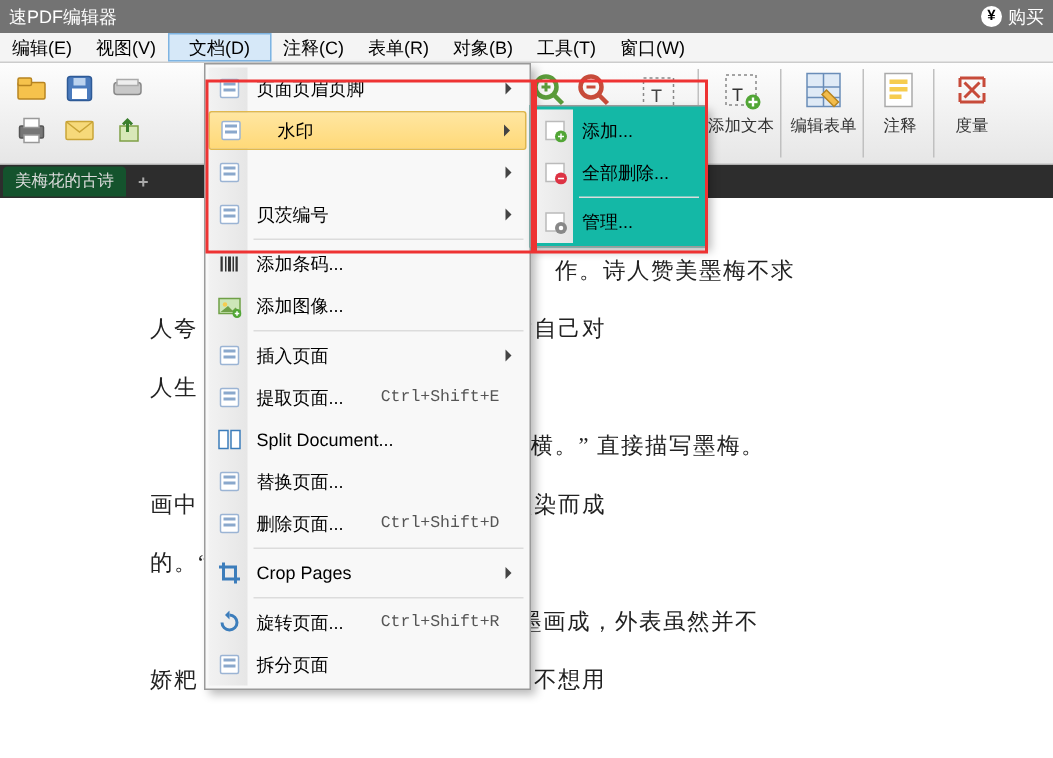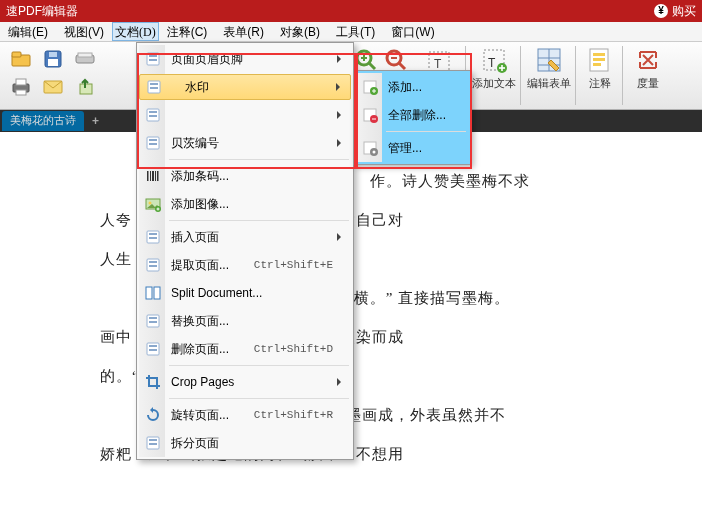--- a/index.html
+++ b/index.html
@@ -1,46 +1,46 @@
 <!DOCTYPE html>
 <html><head>
 <meta charset="utf-8">
 <style>
   * { margin: 0; padding: 0; box-sizing: border-box; font-family: "Microsoft YaHei", "SimSun", sans-serif; font-size: 12px; }
   body { background: #fff; width: 702px; height: 505px; overflow: hidden; position: relative; }
-  .titlebar { background: #b91c1c; color: #fff; height: 22px; line-height: 22px; padding-left: 6px; display: flex; justify-content: space-between; }
+  .titlebar { background: #737373; color: #fff; height: 22px; line-height: 22px; padding-left: 6px; display: flex; justify-content: space-between; }
   .titlebar .right { display: flex; align-items: center; padding-right: 6px; gap: 4px; }
   .coin { width: 14px; height: 14px; border-radius: 50%; background: #fff; color: #000; font-weight: bold; display: inline-flex; align-items: center; justify-content: center; font-size: 10px; }
   .menubar { background: #f4f4f4; height: 20px; display: flex; border-bottom: 1px solid #ccc; }
   .menubar .menu { padding: 2px 8px; cursor: default; }
-  .menubar .menu.active { background: #d6e8f8; border: 1px solid #7eb4e2; padding: 1px 2px; font-family: Liberation Serif, serif; }
+  .menubar .menu.active { background: #d6e8f8; border: 1px solid #7eb4e2; padding: 1px 13px; }
   .toolbar { background: linear-gradient(#fdfdfd, #e6e6e6); height: 68px; border-bottom: 1px solid #b0b0b0; position: relative; }
   .tb-group { position: absolute; top: 0; height: 68px; display: flex; flex-direction: column; align-items: center; justify-content: flex-start; padding-top: 4px; gap: 2px; }
   .tb-divider { position: absolute; top: 4px; bottom: 4px; width: 1px; background: #c0c0c0; }
   .tb-iconbig { width: 28px; height: 28px; border: 1px solid transparent; border-radius: 3px; display: flex; align-items: center; justify-content: center; }
   .tb-label { font-size: 11px; color: #333; }
   .tabstrip { background: #2d2d2d; height: 22px; display: flex; align-items: center; }
-  .tab { background: #0369a1; color: #dcdcdc; height: 20px; padding: 2px 8px; margin-left: 2px; border-radius: 3px 3px 0 0; font-size: 11px; }
+  .tab { background: #14532d; color: #dcdcdc; height: 20px; padding: 2px 8px; margin-left: 2px; border-radius: 3px 3px 0 0; font-size: 11px; }
   .tab-add { color: #aaa; padding: 0 8px; font-weight: bold; cursor: default; }
   .content { position: absolute; top: 132px; left: 0; right: 0; bottom: 0; background: #fff; padding: 30px 20px 0 100px; }
   .content p { font-family: "SimSun", serif; font-size: 15px; color: #222; line-height: 2.6; letter-spacing: 1px; }
 
   
   .dropdown { position: absolute; left: 136px; top: 42px; width: 218px; background: #f8f8f8; border: 1px solid #9a9a9a; box-shadow: 3px 3px 6px rgba(0,0,0,.28); z-index: 30; padding: 2px; }
   .drop-sidebar { position: absolute; left: 2px; top: 2px; bottom: 2px; width: 26px; background: linear-gradient(90deg,#f2f2f2,#e6e6e6); }
   .drop-item { position: relative; height: 28px; display: flex; align-items: center; padding-left: 32px; cursor: default; }
   .drop-item .lbl { flex: 1; white-space: nowrap; overflow: hidden; }
   .drop-item .short { color: #555; padding-right: 18px; font-size: 11px; font-family: Liberation Mono, monospace; }
   .drop-item .more { position: absolute; right: 6px; top: 50%; transform: translateY(-50%); border: 4px solid transparent; border-left-color: #444; }
   .drop-item.highlight { background: linear-gradient(#ffe6a1,#ffd978); border: 1px solid #e0b84e; border-radius: 2px; padding-left: 45px; height: 26px; margin: 1px 0; }
   .drop-sep { height: 1px; background: #dcdcdc; margin: 2px 2px 2px 30px; }
   .drop-item .icon { position: absolute; left: 5px; top: 50%; transform: translateY(-50%); width: 18px; height: 18px; display: flex; align-items:center; justify-content:center; }
 
   
-  .submenu { position: absolute; left: 353px; top: 70px; width: 118px; background: #7dd3fc; border: 1px solid #9a9a9a; box-shadow: 3px 3px 6px rgba(0,0,0,.28); z-index: 31; padding: 2px; }
+  .submenu { position: absolute; left: 353px; top: 70px; width: 118px; background: #14b8a6; border: 1px solid #9a9a9a; box-shadow: 3px 3px 6px rgba(0,0,0,.28); z-index: 31; padding: 2px; }
   .submenu .drop-sidebar { width: 26px; }
   .submenu .drop-item { height: 28px; }
 
   
   .redbox { position: absolute; border: 2px solid #e33; z-index: 50; pointer-events: none; }
 
   
   .small-icons { position: absolute; left: 8px; top: 6px; display: grid; grid-template-columns: repeat(3, 28px); grid-auto-rows: 26px; gap: 2px 4px; }
   .sm-ic { width: 26px; height: 22px; display:flex; align-items:center; justify-content:center; }
   svg { display:block; }

